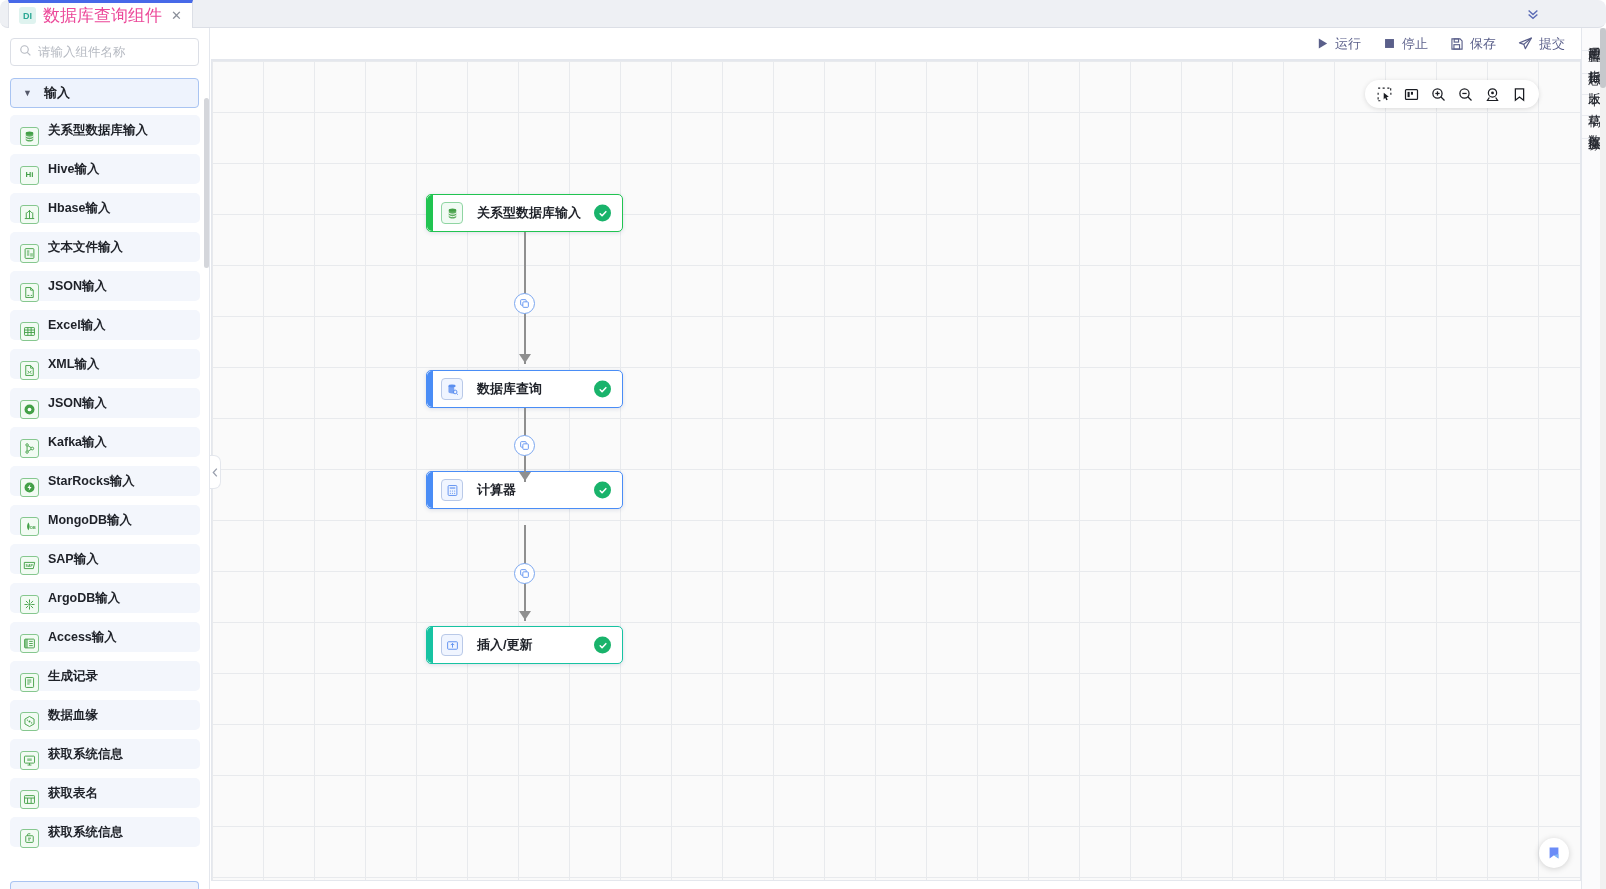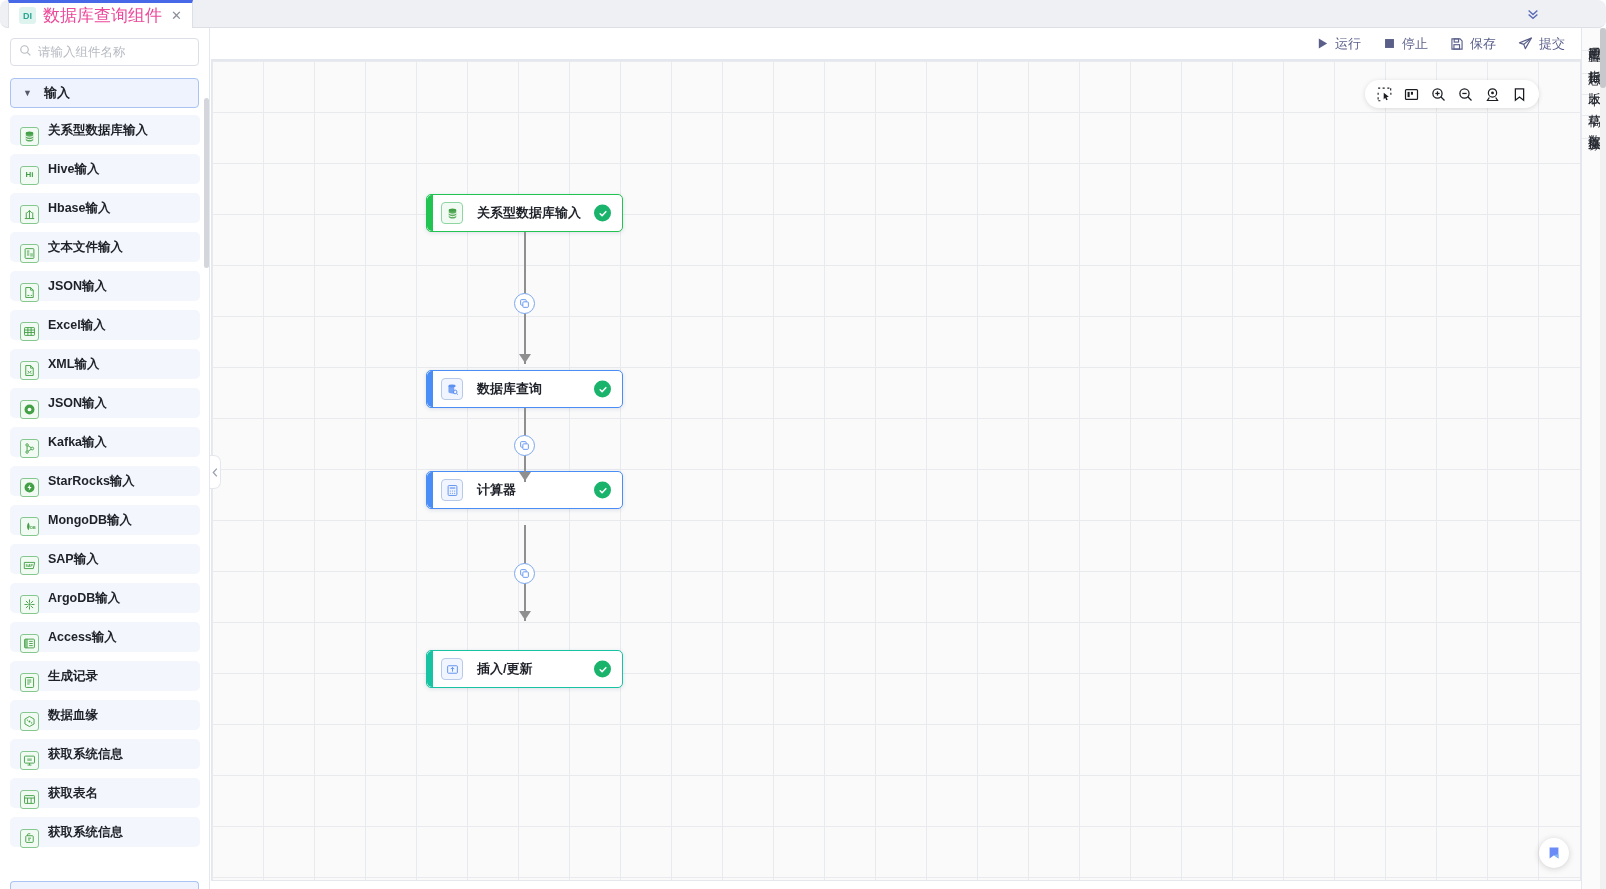--- a/index.html
+++ b/index.html
@@ -593,21 +593,21 @@
               <circle cx="10.6" cy="11.4" r=".75" fill="#5b8ff0" stroke="none"></circle>
             </svg>
           </span>
           <span class="node-label">计算器</span>
           <span class="node-status">
             <svg width="10" height="10" viewBox="0 0 12 12" fill="none" stroke="#fff" stroke-width="1.8" stroke-linecap="round" stroke-linejoin="round">
               <polyline points="2.6,6.3 4.9,8.6 9.4,3.8"></polyline>
             </svg>
           </span>
         </div>
-        <div class="node accent-teal" style="position: absolute; left: 0px; top: 524px;">
+        <div class="node accent-teal" style="position: absolute; left: 0px; top: 500px;">
           <span class="node-icon">
             <svg width="13" height="13" viewBox="0 0 16 16" fill="none" stroke="#5b8ff0" stroke-width="1.15" stroke-linejoin="round">
               <rect x="2" y="3.4" width="12" height="9.2" rx="1" stroke="#5b8ff0"></rect>
               <path d="M8 10.6V5.6M5.9 7.5L8 5.4l2.1 2.1" stroke="#5b8ff0"></path>
             </svg>
           </span>
           <span class="node-label">插入/更新</span>
           <span class="node-status">
             <svg width="10" height="10" viewBox="0 0 12 12" fill="none" stroke="#fff" stroke-width="1.8" stroke-linecap="round" stroke-linejoin="round">
               <polyline points="2.6,6.3 4.9,8.6 9.4,3.8"></polyline>

